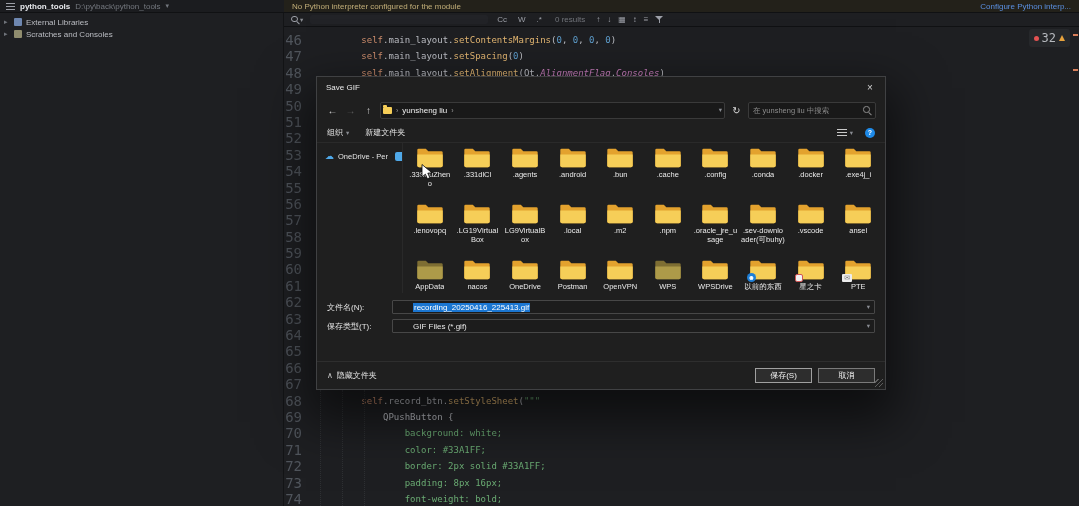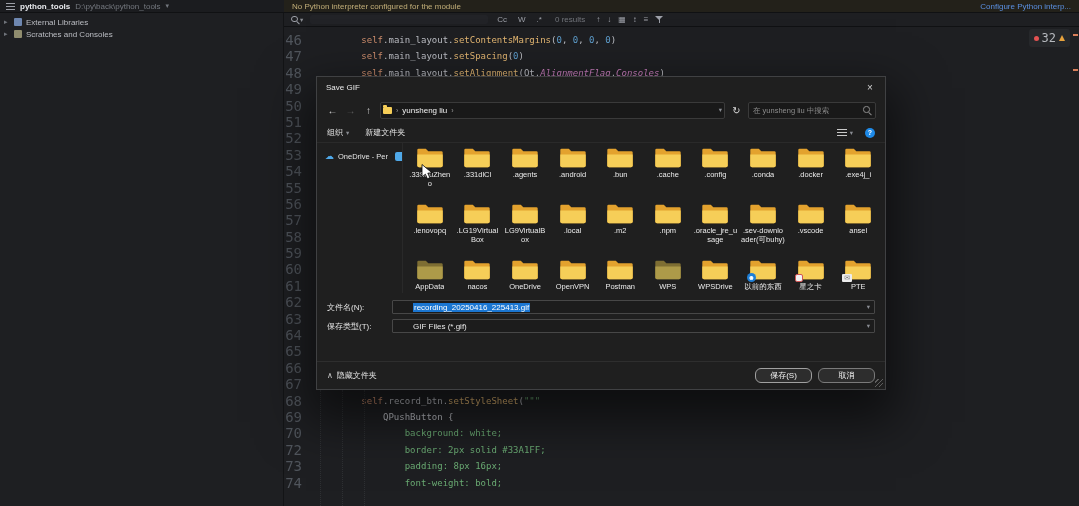--- a/index.html
+++ b/index.html
@@ -119,21 +119,21 @@
   .frow{display:flex;align-items:center;margin-bottom:5px}
   .flab{width:65px;flex:none;color:#E4E4E4}
   .fval{flex:1;height:14px;background:#1C1C1C;border:1px solid #474747;border-radius:1px;display:flex;align-items:center;padding:0 20px;position:relative}
   .fval .sel{background:var(--accent);color:#fff;padding:0 1px;white-space:nowrap}
   .fval .txt{color:#E8E8E8;white-space:nowrap}
   .fval .ddr{position:absolute;right:4px}
   .dlg-footer{flex:none;height:28px;border-top:1px solid #2E2E2E;display:flex;align-items:center;padding:0 10px;gap:6px}
   .hidef{display:flex;align-items:center;gap:4px;color:#E2E2E2}
   .hidef .up{color:#C9C9C9}
   .spacer{flex:1}
-  .btn{width:57px;height:15px;border:1px solid #7A7A7A;background:#2D2D2D;color:#F2F2F2;display:flex;align-items:center;justify-content:center;border-radius:6px}
+  .btn{width:57px;height:15px;border:1px solid #7A7A7A;background:#2D2D2D;color:#F2F2F2;display:flex;align-items:center;justify-content:center;border-radius:0}
   .btn.primary{border-color:#A0A0A0}
 
   
   .cursor{position:absolute;left:421px;top:164px;z-index:100;pointer-events:none}
 </style>
 </head>
 <body>
 
 <div class="topstrip">
   <div class="titlebar-left">
@@ -279,20 +279,24 @@
       </div>
       <div class="cl">
         <span class="ln">69</span>
         <span class="ct"><span class="t-ws">            </span><span class="t-pl">QPushButton {</span></span>
       </div>
       <div class="cl">
         <span class="ln">70</span>
         <span class="ct"><span class="t-ws">                </span><span class="t-str">background: white;</span></span>
       </div>
       <div class="cl">
+        <span class="ln">71</span>
+        <span class="ct"><span class="t-ws">                </span><span class="t-str">color: #33A1FF;</span></span>
+      </div>
+      <div class="cl">
         <span class="ln">72</span>
         <span class="ct"><span class="t-ws">                </span><span class="t-str">border: 2px solid #33A1FF;</span></span>
       </div>
       <div class="cl">
         <span class="ln">73</span>
         <span class="ct"><span class="t-ws">                </span><span class="t-str">padding: 8px 16px;</span></span>
       </div>
       <div class="cl">
         <span class="ln">74</span>
         <span class="ct"><span class="t-ws">                </span><span class="t-str">font-weight: bold;</span></span>
@@ -656,32 +660,32 @@
         </div>
 
         <div class="fitem">
           <span class="ficon">
             <svg viewBox="0 0 32 26">
               <path class="f-back" d="M1 3.5 Q1 2 2.5 2 H11 L14 5 H29.5 Q31 5 31 6.5 V22 Q31 24 29 24 H3 Q1 24 1 22 Z"></path>
               <path class="f-front" d="M1 9 H31 V22 Q31 24 29 24 H3 Q1 24 1 22 Z"></path>
             </svg>
 
           </span>
+          <span class="flabel">Postman</span>
+        </div>
+
+        <div class="fitem">
+          <span class="ficon">
+            <svg viewBox="0 0 32 26">
+              <path class="f-back" d="M1 3.5 Q1 2 2.5 2 H11 L14 5 H29.5 Q31 5 31 6.5 V22 Q31 24 29 24 H3 Q1 24 1 22 Z"></path>
+              <path class="f-front" d="M1 9 H31 V22 Q31 24 29 24 H3 Q1 24 1 22 Z"></path>
+            </svg>
+
+          </span>
           <span class="flabel">OpenVPN</span>
-        </div>
-
-        <div class="fitem">
-          <span class="ficon">
-            <svg viewBox="0 0 32 26">
-              <path class="f-back" d="M1 3.5 Q1 2 2.5 2 H11 L14 5 H29.5 Q31 5 31 6.5 V22 Q31 24 29 24 H3 Q1 24 1 22 Z"></path>
-              <path class="f-front" d="M1 9 H31 V22 Q31 24 29 24 H3 Q1 24 1 22 Z"></path>
-            </svg>
-
-          </span>
-          <span class="flabel">Postman</span>
         </div>
 
         <div class="fitem muted">
           <span class="ficon">
             <svg viewBox="0 0 32 26">
               <path class="f-back" d="M1 3.5 Q1 2 2.5 2 H11 L14 5 H29.5 Q31 5 31 6.5 V22 Q31 24 29 24 H3 Q1 24 1 22 Z"></path>
               <path class="f-front" d="M1 9 H31 V22 Q31 24 29 24 H3 Q1 24 1 22 Z"></path>
             </svg>
 
           </span>

